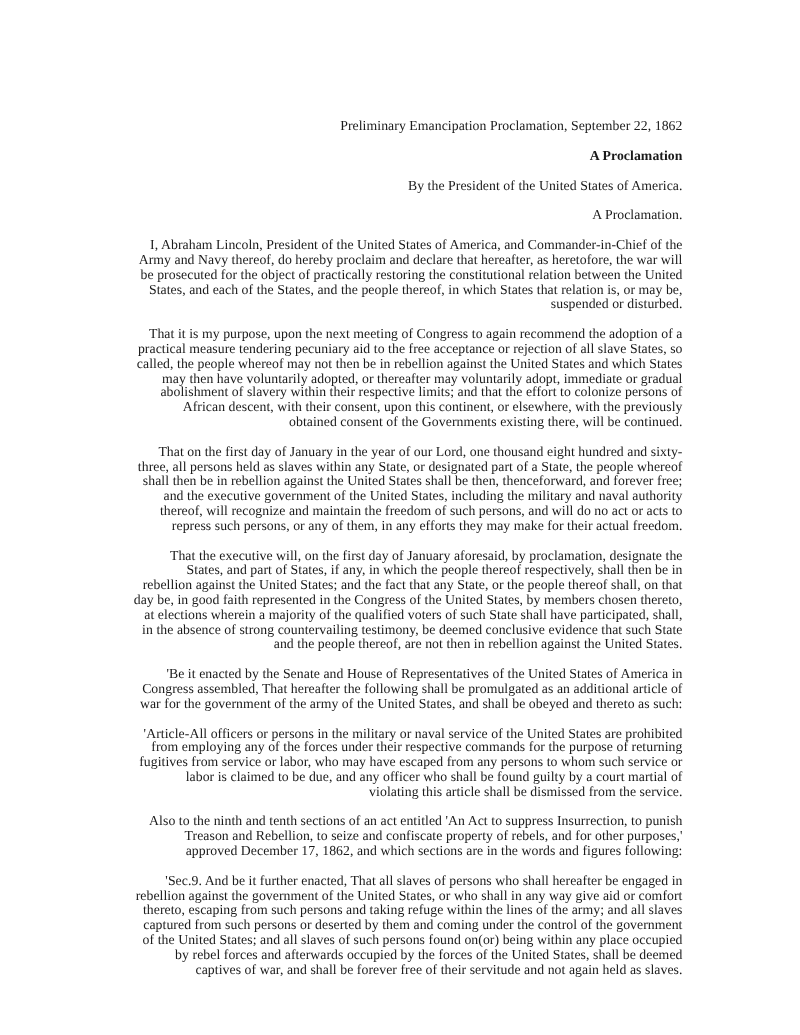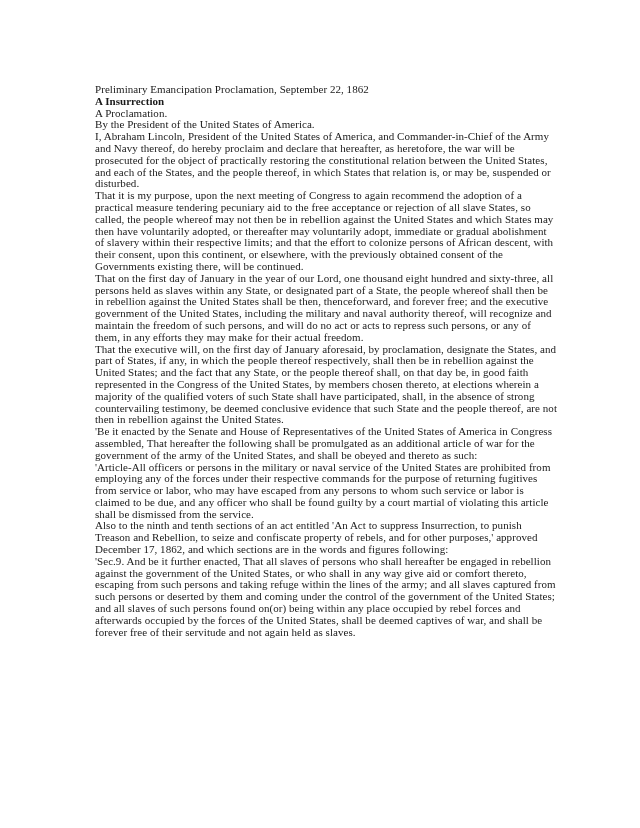--- a/index.html
+++ b/index.html
@@ -18,36 +18,36 @@
     left: 95px;
     top: 84px;
     width: 463px;
     font-family: "Liberation Serif", serif;
     font-size: 11px;
     line-height: 11.8px;
     color: #1a1a1a;
     letter-spacing: 0.05px;
   }
   .page p, .page .line {
-    margin: 0;
+    margin: 12px;
     padding: 0;
-    text-align: left;
+    text-align: right;
   }
   .subtitle {
     font-weight: bold;
   }
 </style>
 </head>
 <body>
 
 <div class="page">
   <div class="line">Preliminary Emancipation Proclamation, September 22, 1862</div>
-  <div class="line subtitle">A Insurrection</div>
+  <div class="line subtitle">A Proclamation</div>
+  <div class="line">By the President of the United States of America.</div>
   <div class="line">A Proclamation.</div>
-  <div class="line">By the President of the United States of America.</div>
   <p>I, Abraham Lincoln, President of the United States of America, and Commander-in-Chief of the Army and Navy thereof, do hereby proclaim and declare that hereafter, as heretofore, the war will be prosecuted for the object of practically restoring the constitutional relation between the United States, and each of the States, and the people thereof, in which States that relation is, or may be, suspended or disturbed.</p>
   <p>That it is my purpose, upon the next meeting of Congress to again recommend the adoption of a practical measure tendering pecuniary aid to the free acceptance or rejection of all slave States, so called, the people whereof may not then be in rebellion against the United States and which States may then have voluntarily adopted, or thereafter may voluntarily adopt, immediate or gradual abolishment of slavery within their respective limits; and that the effort to colonize persons of African descent, with their consent, upon this continent, or elsewhere, with the previously obtained consent of the Governments existing there, will be continued.</p>
   <p>That on the first day of January in the year of our Lord, one thousand eight hundred and sixty-three, all persons held as slaves within any State, or designated part of a State, the people whereof shall then be in rebellion against the United States shall be then, thenceforward, and forever free; and the executive government of the United States, including the military and naval authority thereof, will recognize and maintain the freedom of such persons, and will do no act or acts to repress such persons, or any of them, in any efforts they may make for their actual freedom.</p>
   <p>That the executive will, on the first day of January aforesaid, by proclamation, designate the States, and part of States, if any, in which the people thereof respectively, shall then be in rebellion against the United States; and the fact that any State, or the people thereof shall, on that day be, in good faith represented in the Congress of the United States, by members chosen thereto, at elections wherein a majority of the qualified voters of such State shall have participated, shall, in the absence of strong countervailing testimony, be deemed conclusive evidence that such State and the people thereof, are not then in rebellion against the United States.</p>
   <p>'Be it enacted by the Senate and House of Representatives of the United States of America in Congress assembled, That hereafter the following shall be promulgated as an additional article of war for the government of the army of the United States, and shall be obeyed and thereto as such:</p>
   <p>'Article-All officers or persons in the military or naval service of the United States are prohibited from employing any of the forces under their respective commands for the purpose of returning fugitives from service or labor, who may have escaped from any persons to whom such service or labor is claimed to be due, and any officer who shall be found guilty by a court martial of violating this article shall be dismissed from the service.</p>
   <p>Also to the ninth and tenth sections of an act entitled 'An Act to suppress Insurrection, to punish Treason and Rebellion, to seize and confiscate property of rebels, and for other purposes,' approved December 17, 1862, and which sections are in the words and figures following:</p>
   <p>'Sec.9. And be it further enacted, That all slaves of persons who shall hereafter be engaged in rebellion against the government of the United States, or who shall in any way give aid or comfort thereto, escaping from such persons and taking refuge within the lines of the army; and all slaves captured from such persons or deserted by them and coming under the control of the government of the United States; and all slaves of such persons found on(or) being within any place occupied by rebel forces and afterwards occupied by the forces of the United States, shall be deemed captives of war, and shall be forever free of their servitude and not again held as slaves.</p>
 </div>
 

